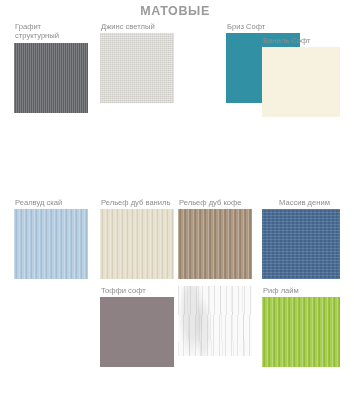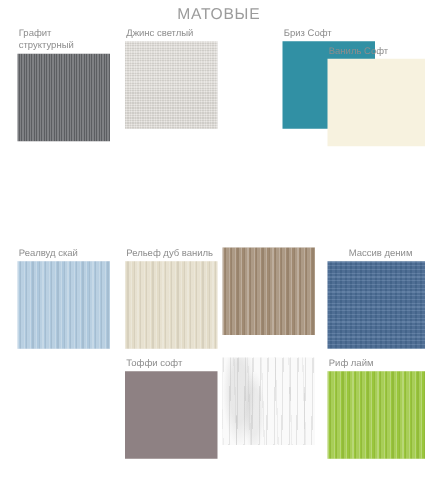--- a/index.html
+++ b/index.html
@@ -10,21 +10,21 @@
   body {
     width: 354px;
     height: 400px;
     font-family: "Liberation Sans", sans-serif;
     overflow: hidden;
     position: relative;
   }
   .page-title {
     text-align: center;
     font-size: 12.5px;
-    font-weight: normal;
+    font-weight: bold;
     color: #9b9b9b;
     letter-spacing: 0.6px;
     margin: 4px 4px 0 0;
     padding: 0;
     line-height: 14px;
   }
   .grid {
     position: absolute;
     left: 0;
     top: 22px;
@@ -128,20 +128,21 @@
     <div class="row" style="position: absolute; top: 176px; left: 0px; height: 80px;">
       <div class="cell" style="position: absolute; left: 94px; width: 86px; top: 0px;">
         <div class="swatch-label" style="color: rgb(141, 141, 141);">Рельеф дуб ваниль</div>
         <div class="swatch tex-vgrain" style="background-color: rgb(227, 220, 200);"></div>
       </div>
       <div class="cell" style="position: absolute; left: 8px; width: 86px; top: 0px;">
         <div class="swatch-label" style="color: rgb(141, 141, 141);">Реалвуд скай</div>
         <div class="swatch tex-vgrain" style="background-color: rgb(174, 200, 221);"></div>
       </div>
       <div class="cell" style="position: absolute; left: 172px; width: 86px; top: 0px;">
+        <div class="swatch-label" style="color: rgb(141, 141, 141);">Рельеф дуб кофе</div>
         <div class="swatch tex-vgrain" style="background-color: rgb(160, 138, 114);"></div>
       </div>
       <div class="cell" style="position: absolute; left: 256px; width: 90px; top: 0px;">
         <div class="swatch-label" style="color: rgb(141, 141, 141); padding-left: 16px;">Массив деним</div>
         <div class="swatch tex-denim" style="background-color: rgb(74, 109, 151);"></div>
       </div>
     </div>
     <div class="row" style="position: absolute; top: 264px; left: 0px; height: 80px; text-decoration: underline;">
       <div class="cell" style="position: absolute; left: 94px; width: 86px; top: 0px;">
         <div class="swatch-label" style="color: rgb(141, 141, 141);">Тоффи софт</div>

